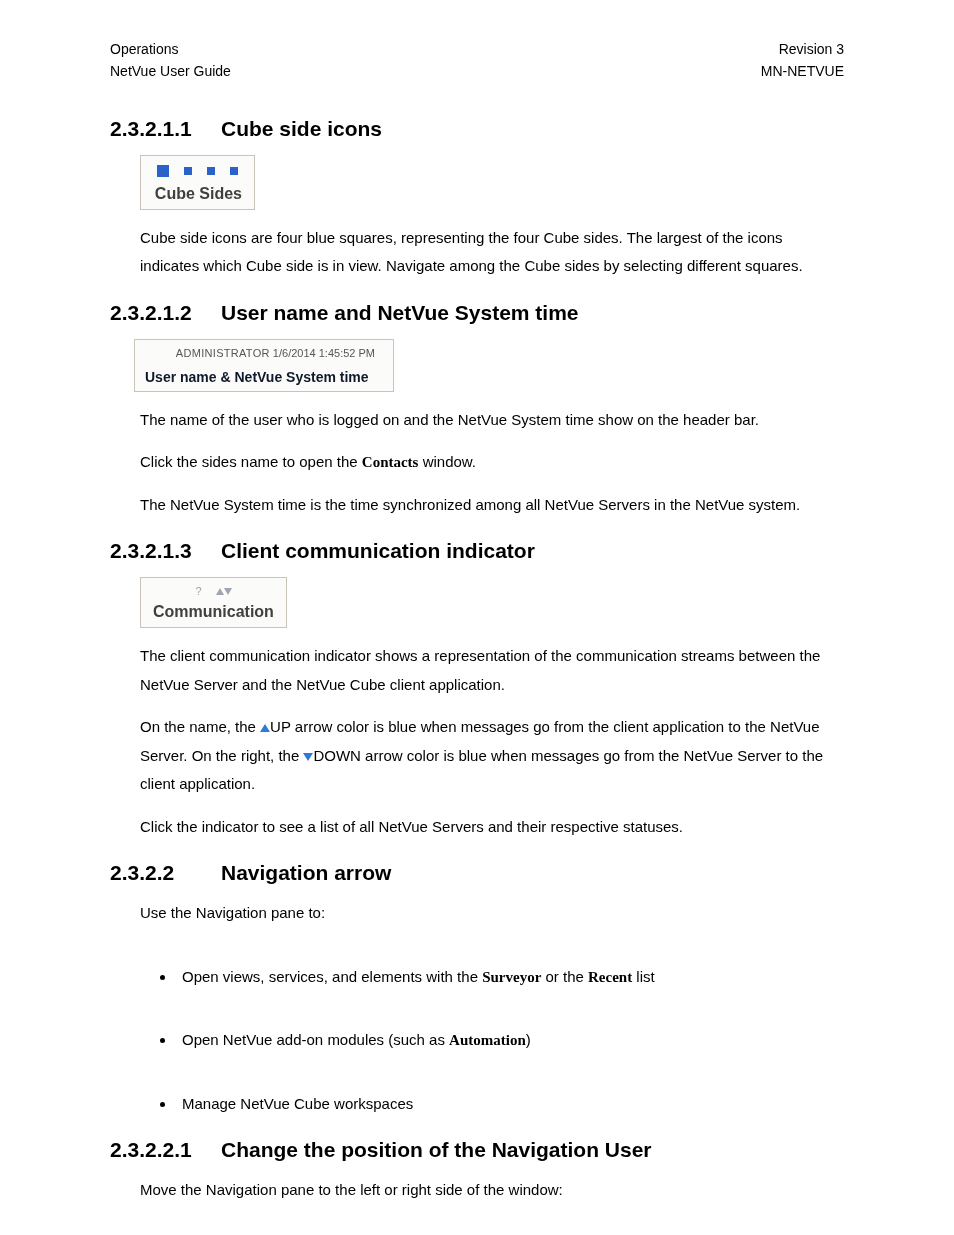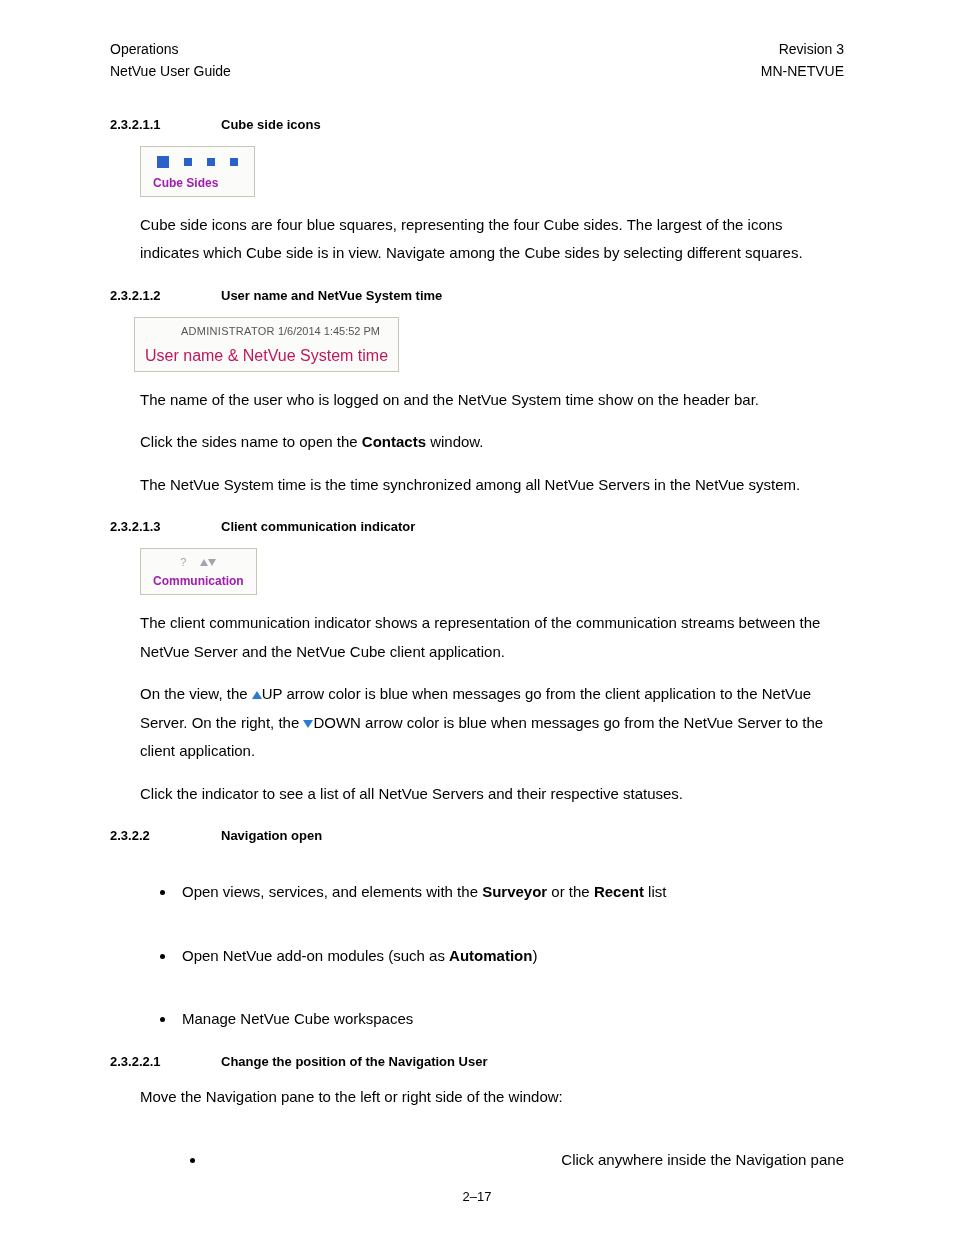--- a/index.html
+++ b/index.html
@@ -18,45 +18,45 @@
   .header-row {
     display: flex;
     justify-content: space-between;
     font-size: 14px;
     line-height: 1.6;
     margin-bottom: 34px;
   }
   .header-left { text-align: left; }
   .header-right { text-align: right; }
   h2.section {
-    font-size: 13px;
+    font-size: 21px;
     font-weight: 700;
     margin: 20px 0 14px 0;
   }
   .secnum {
     display: inline-block;
     width: 111px;
   }
   .fig {
     border: 1px solid #c9c3b8;
     display: inline-block;
     margin-left: 30px;
     margin-bottom: 14px;
     background: #fbfbf9;
   }
   .fig-inner {
     padding: 7px 12px 6px 12px;
     text-align: center;
   }
   .fig-caption {
-    color: #a21caf;
-    font-size: 12px;
+    color: #404040;
+    font-size: 16px;
     font-weight: 700;
     padding: 0 12px 6px 12px;
-    text-align: left;
+    text-align: right;
   }
   .cube-icons {
     display: flex;
     gap: 15px;
     align-items: center;
     padding: 2px 4px;
   }
   .cube-icons .sq {
     width: 8px;
     height: 8px;
@@ -70,21 +70,21 @@
     margin: 0 0 14px 0;
     line-height: 1.9;
     padding-left: 30px;
   }
   ul.body {
     margin: 0 0 14px 0;
     padding-left: 66px;
     line-height: 1.9;
   }
   ul.body li { padding-left: 6px; margin-bottom: 2px; margin-top: 35px; }
-  .bold { font-weight: 700; }
+  .bold { font-weight: 700; font-family: Liberation Serif, serif; }
   .fig-user {
     min-width: 260px;
     margin-left: 24px;
   }
   .fig-user .line {
     font-size: 11px;
     text-align: right;
     padding-right: 6px;
     color: #555;
   }
@@ -128,23 +128,23 @@
     width: 0; height: 0;
     border-left: 4px solid transparent;
     border-right: 4px solid transparent;
     border-top: 7px solid #9fa6ad;
   }
   .footer {
     text-align: center;
     font-size: 13px;
   }
   .caption-left {
-    color: #be185d;
-    font-size: 16px;
-    font-weight: 400;
+    color: #0f172a;
+    font-size: 14px;
+    font-weight: 700;
     padding: 4px 10px 6px 10px;
     text-align: left;
   }
 </style>
 </head>
 <body>
 
 <div class="page">
 
   <div class="header-row">
@@ -213,30 +213,31 @@
           <span class="tri-up-sm"></span><span class="tri-down-sm"></span>
         </span>
       </div>
     </div>
     <div class="fig-caption">Communication</div>
   </div>
 
   <p class="body">The client communication indicator shows a representation of the communication streams between the NetVue Server and the NetVue Cube client application.</p>
 
   <p class="body">
-    <span>On the view, the </span><span class="tri-up"></span><span>UP arrow color is blue when messages go from the client application to the NetVue Server. On the right, the </span><span class="tri-down"></span><span>DOWN arrow color is blue when messages go from the NetVue Server to the client application.</span>
+    <span>On the name, the </span><span class="tri-up"></span><span>UP arrow color is blue when messages go from the client application to the NetVue Server. On the right, the </span><span class="tri-down"></span><span>DOWN arrow color is blue when messages go from the NetVue Server to the client application.</span>
   </p>
 
   <p class="body">Click the indicator to see a list of all NetVue Servers and their respective statuses.</p>
 
   
   <h2 class="section">
-    <span class="secnum">2.3.2.2</span><span>Navigation open</span>
-  </h2>
-
+    <span class="secnum">2.3.2.2</span><span>Navigation arrow</span>
+  </h2>
+
+  <p class="body">Use the Navigation pane to:</p>
 
   <ul class="body">
     <li>
       <span>Open views, services, and elements with the </span><span class="bold">Surveyor</span><span> or the </span><span class="bold">Recent</span><span> list</span>
     </li>
     <li>
       <span>Open NetVue add-on modules (such as </span><span class="bold">Automation</span><span>)</span>
     </li>
     <li>Manage NetVue Cube workspaces</li>
   </ul>

